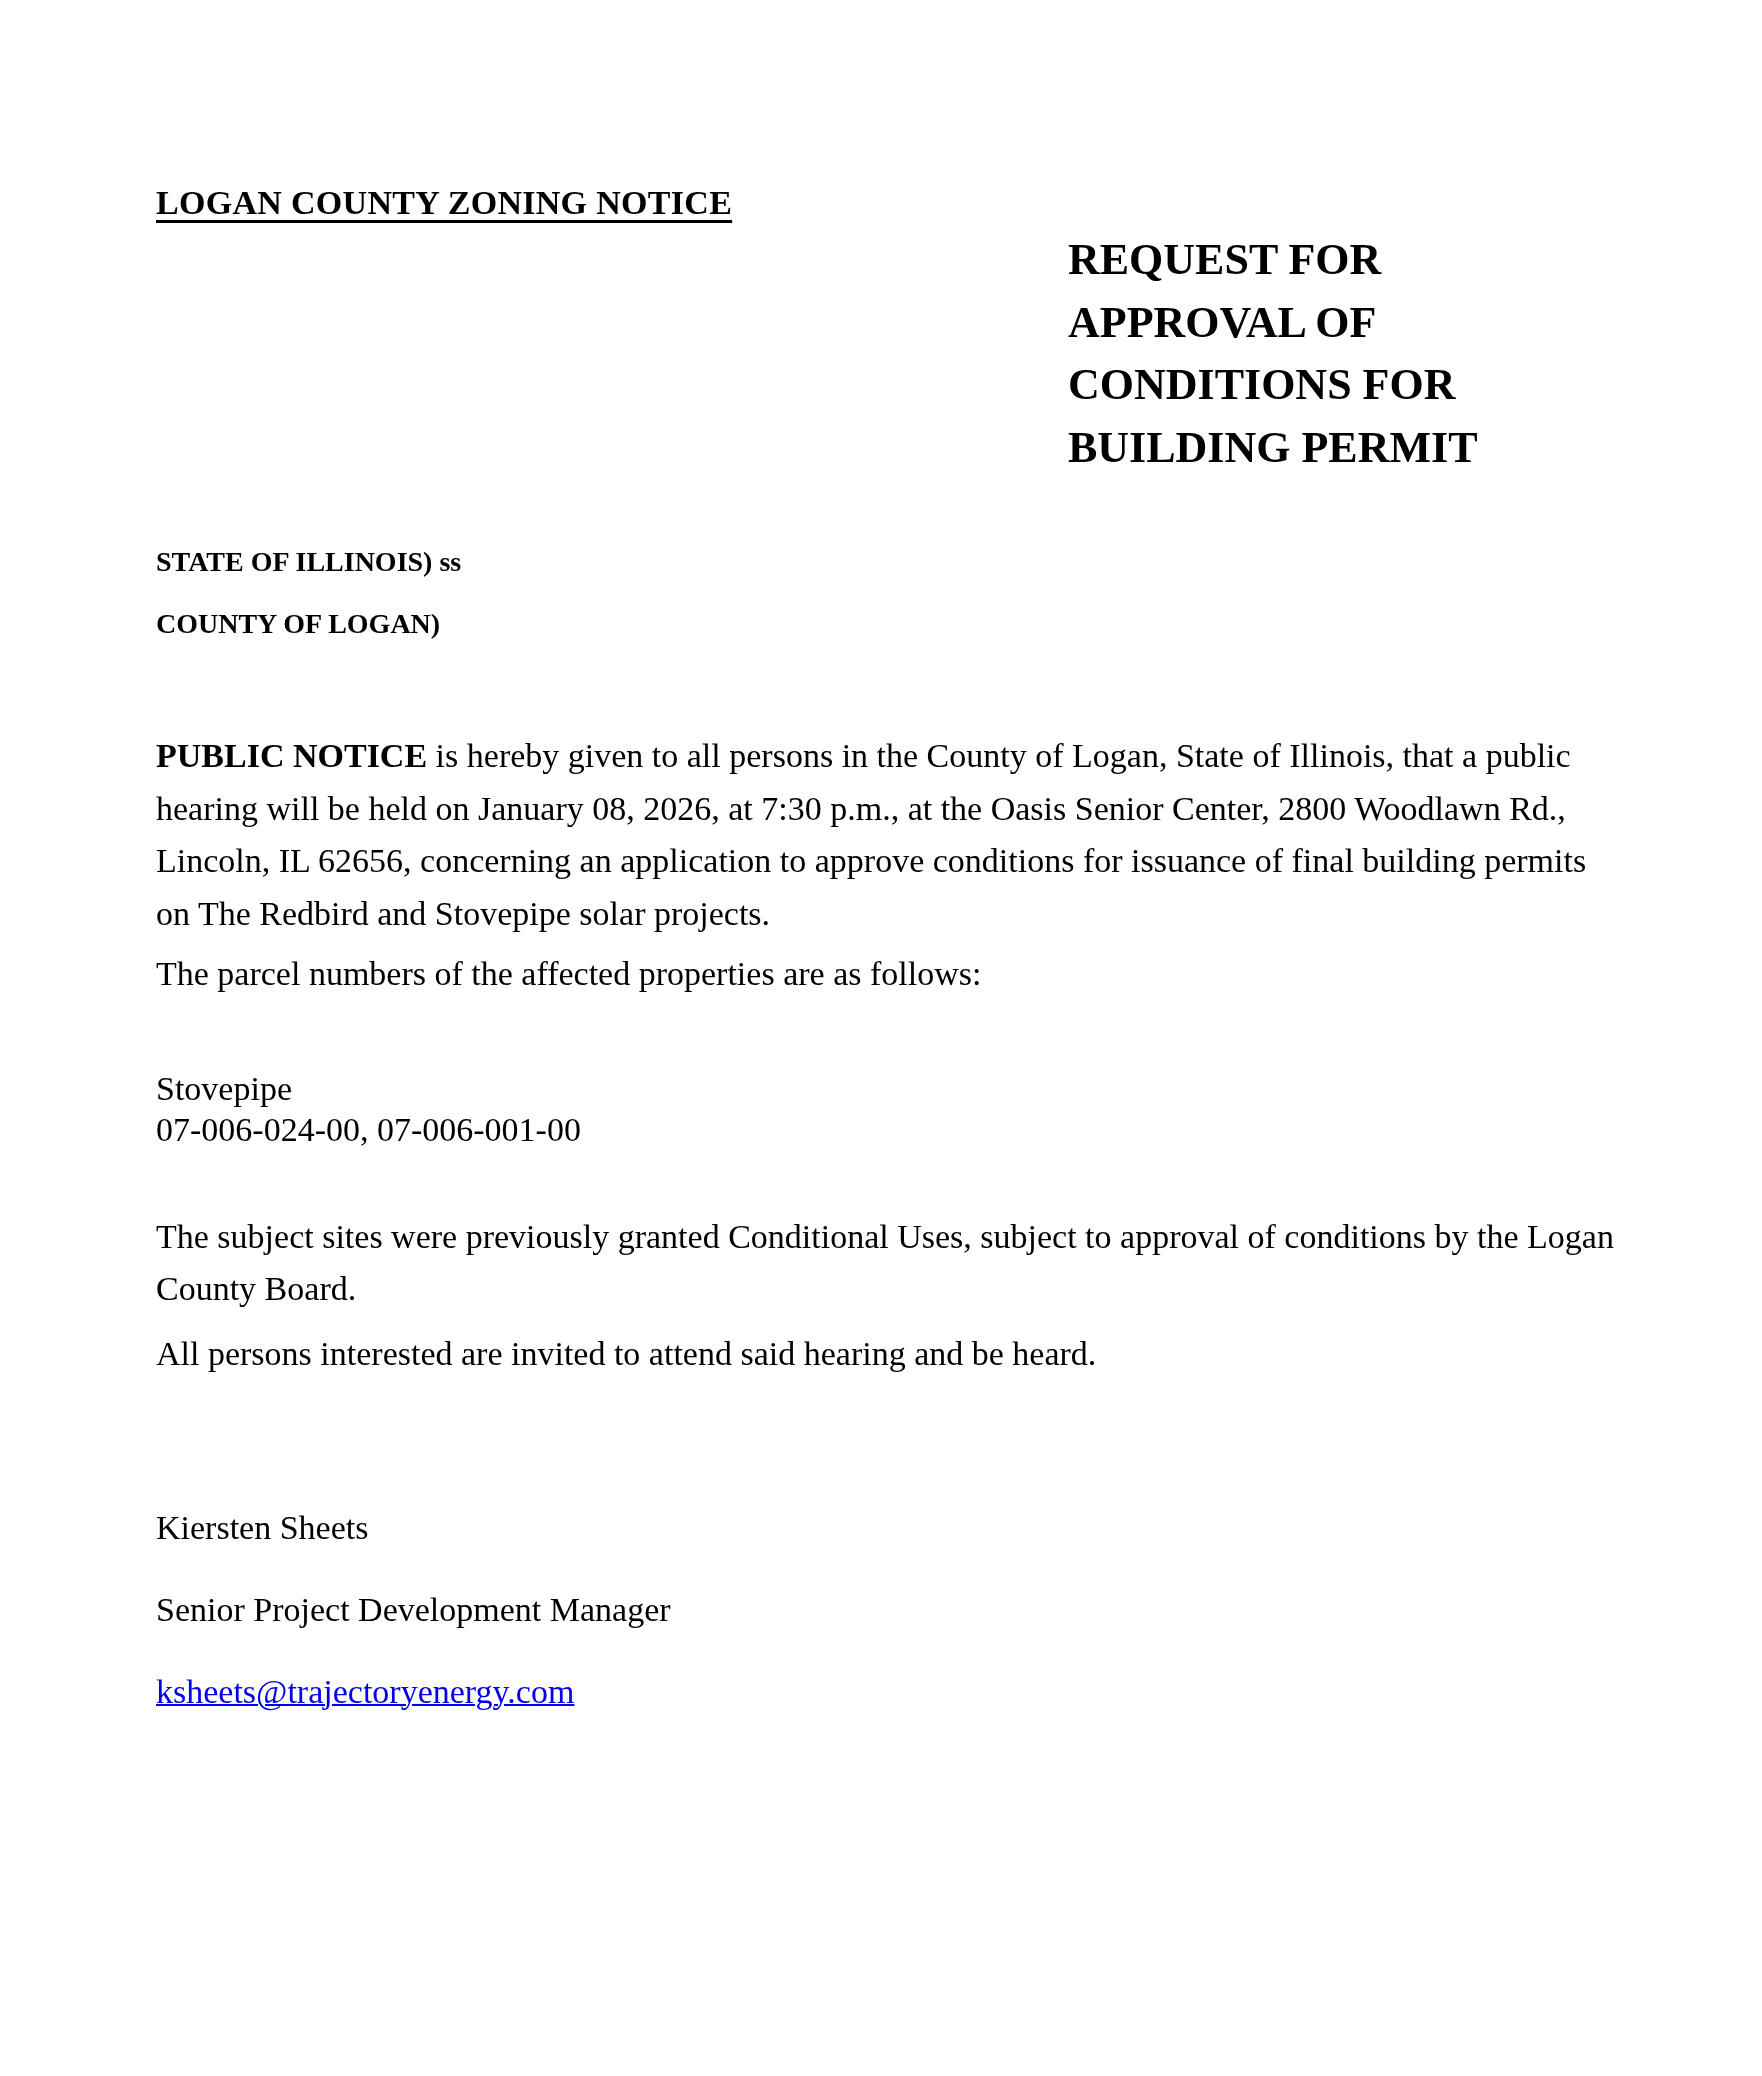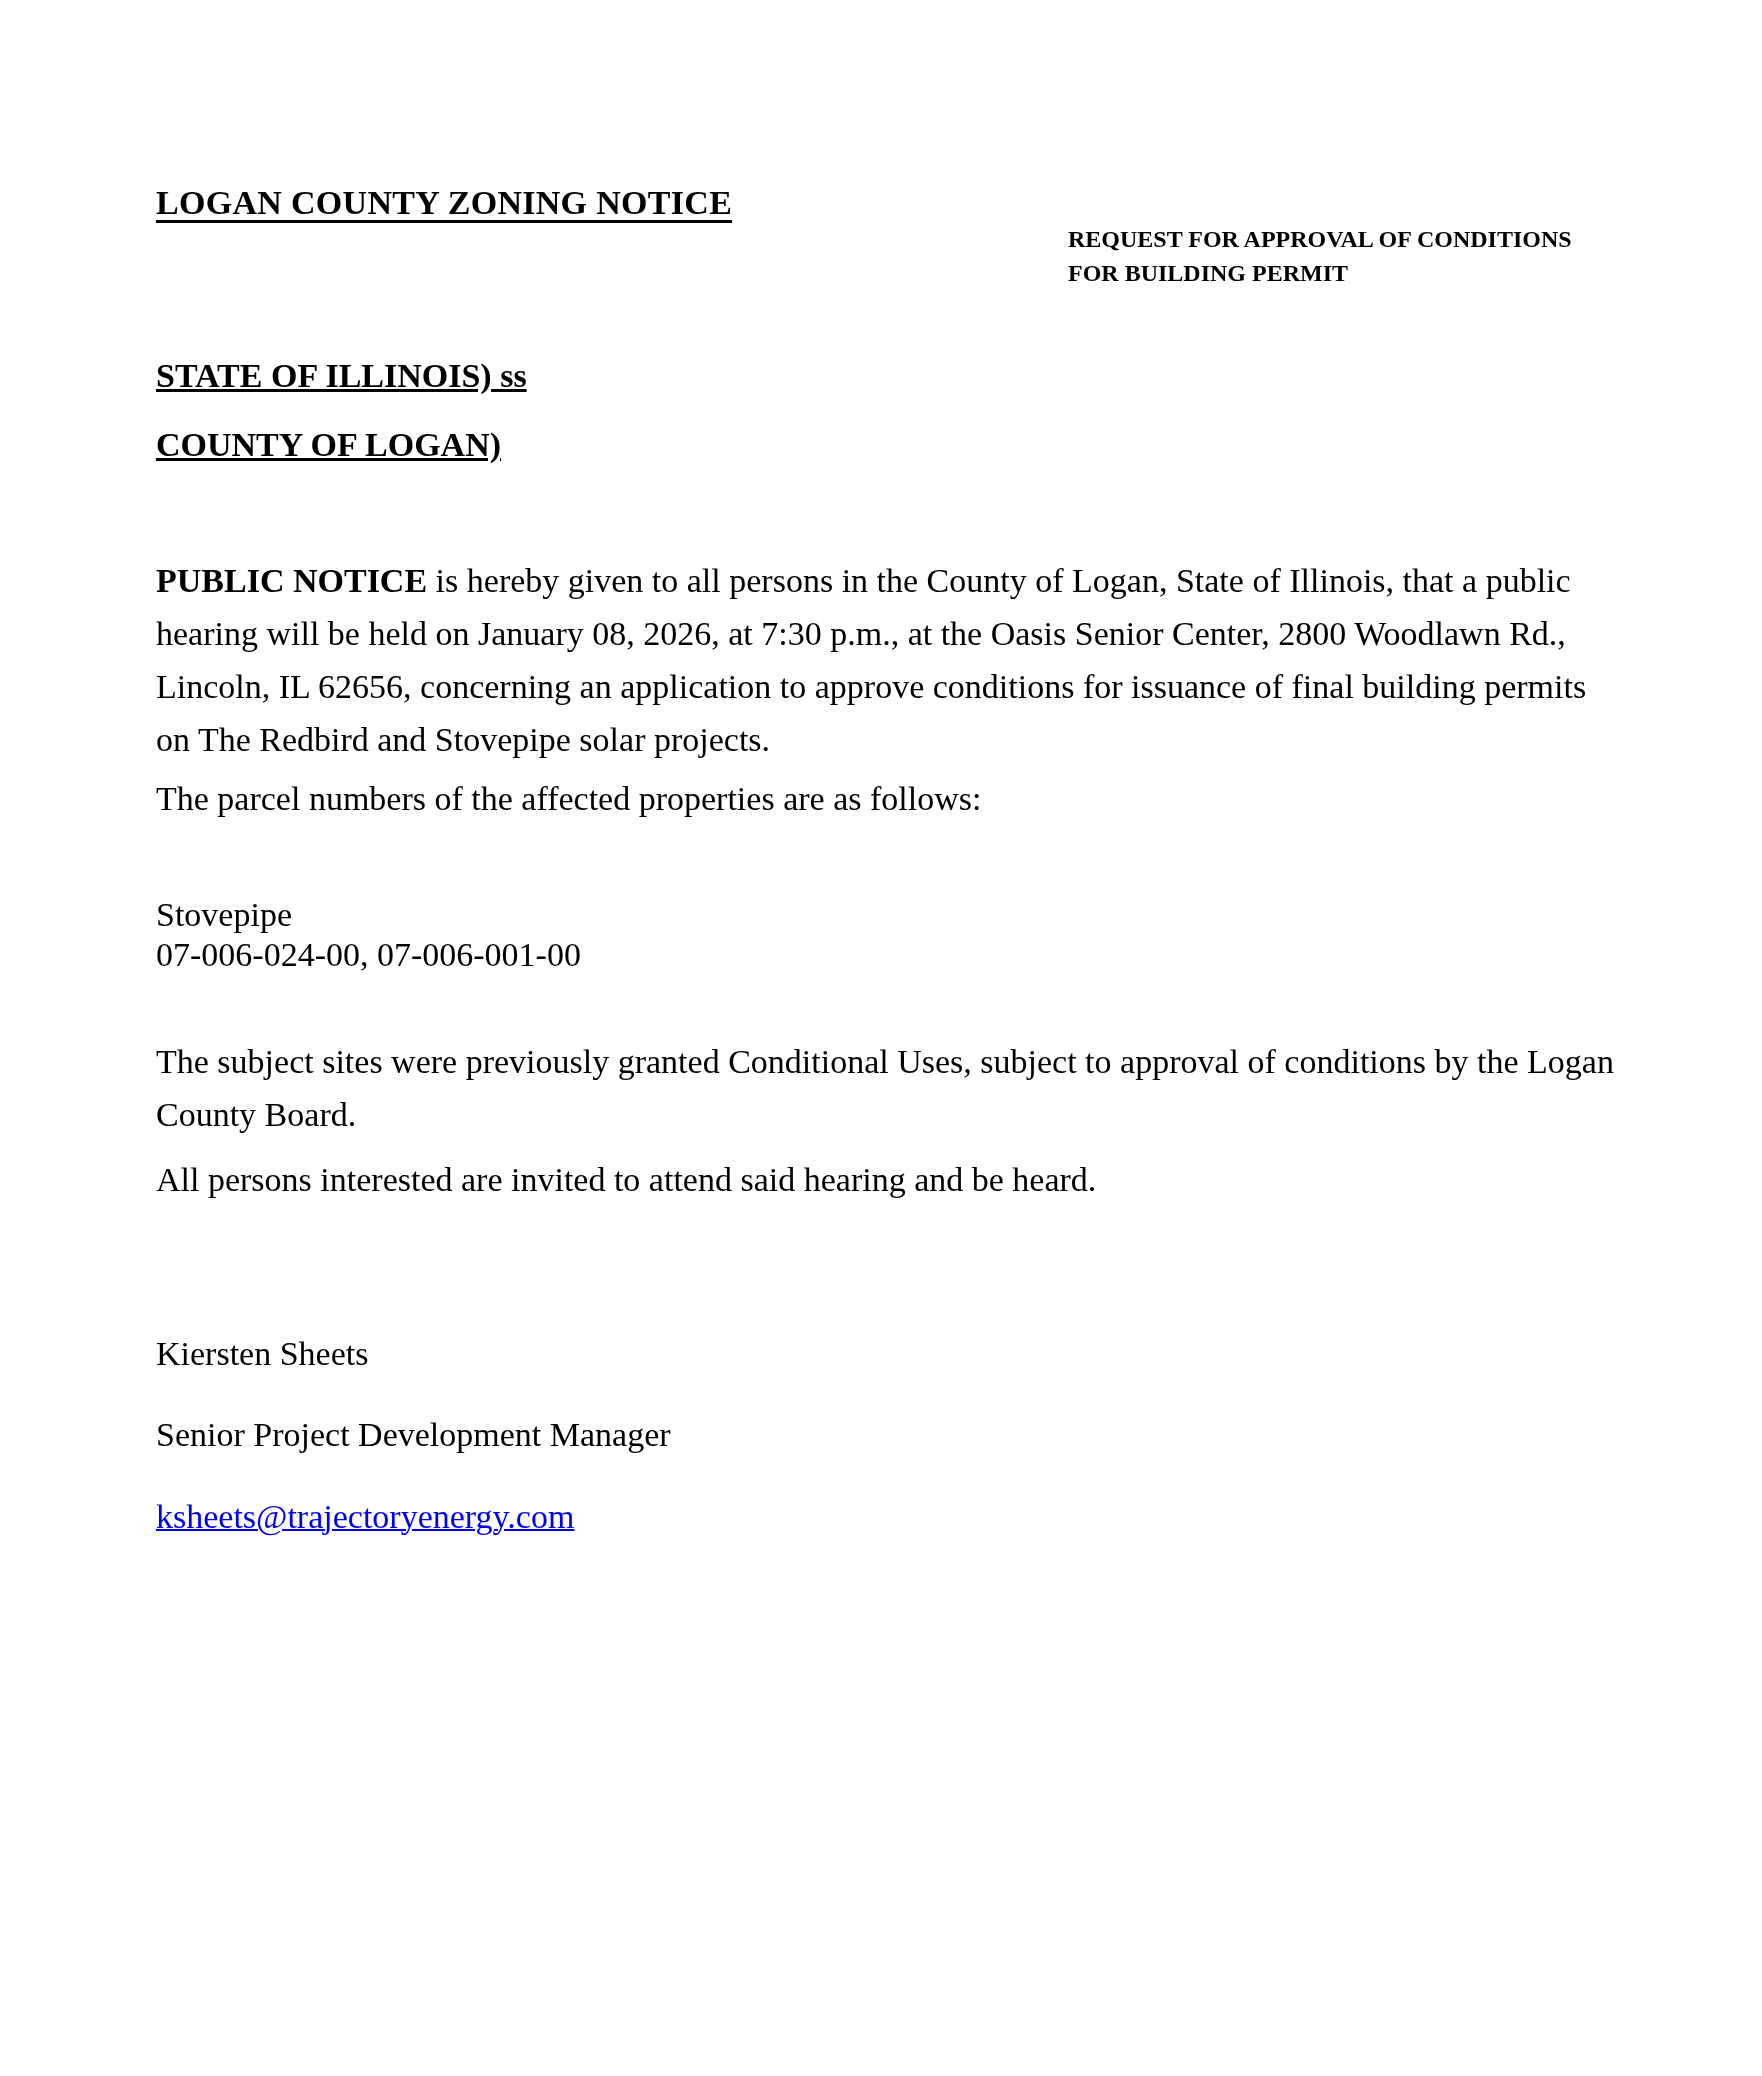--- a/index.html
+++ b/index.html
@@ -23,29 +23,29 @@
     font-weight: bold;
     line-height: 1.15;
     text-decoration: underline;
     text-decoration-thickness: 2.8px;
     text-underline-offset: 5.5px;
     letter-spacing: 0.3px;
   }
   .request-heading {
     width: 546px;
     margin-left: auto;
-    font-size: 24px;
+    margin-top: 7px;
+    font-size: 44px;
     font-weight: bold;
     line-height: 1.42;
   }
   .caption-line {
-    font-size: 34px;
+    font-size: 28px;
     font-weight: bold;
     line-height: 1.18;
-    text-decoration: underline;
   }
   .state-line   { margin-top: 66px; }
   .county-line  { margin-top: 29px; }
   .salutation   { margin-top: 93px; }
   .body-par {
     font-size: 34px;
     line-height: 1.55;
   }
   .notice-par   { margin-top: 90px; }
   .notice-lead  { font-weight: bold; }

